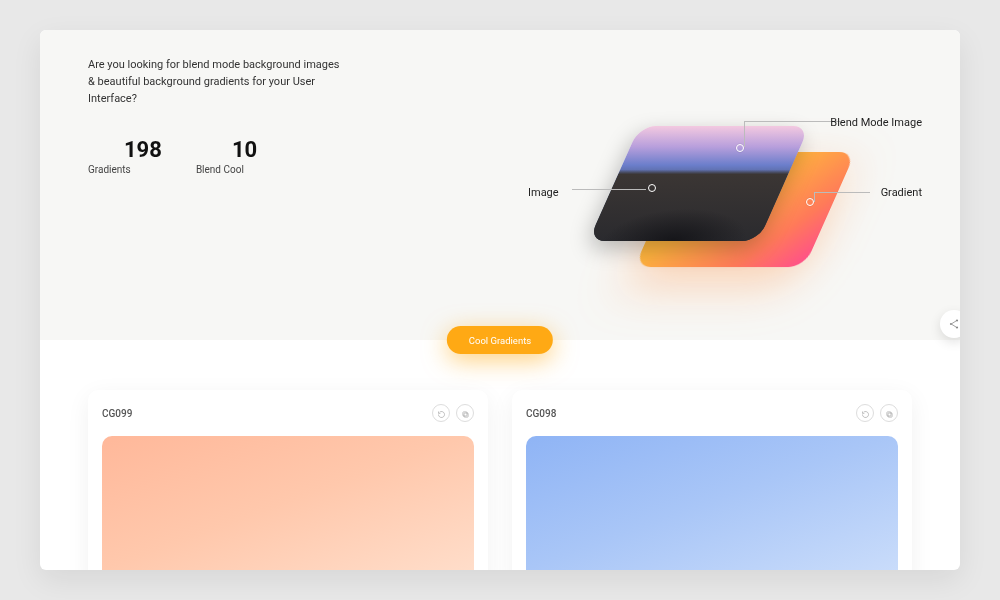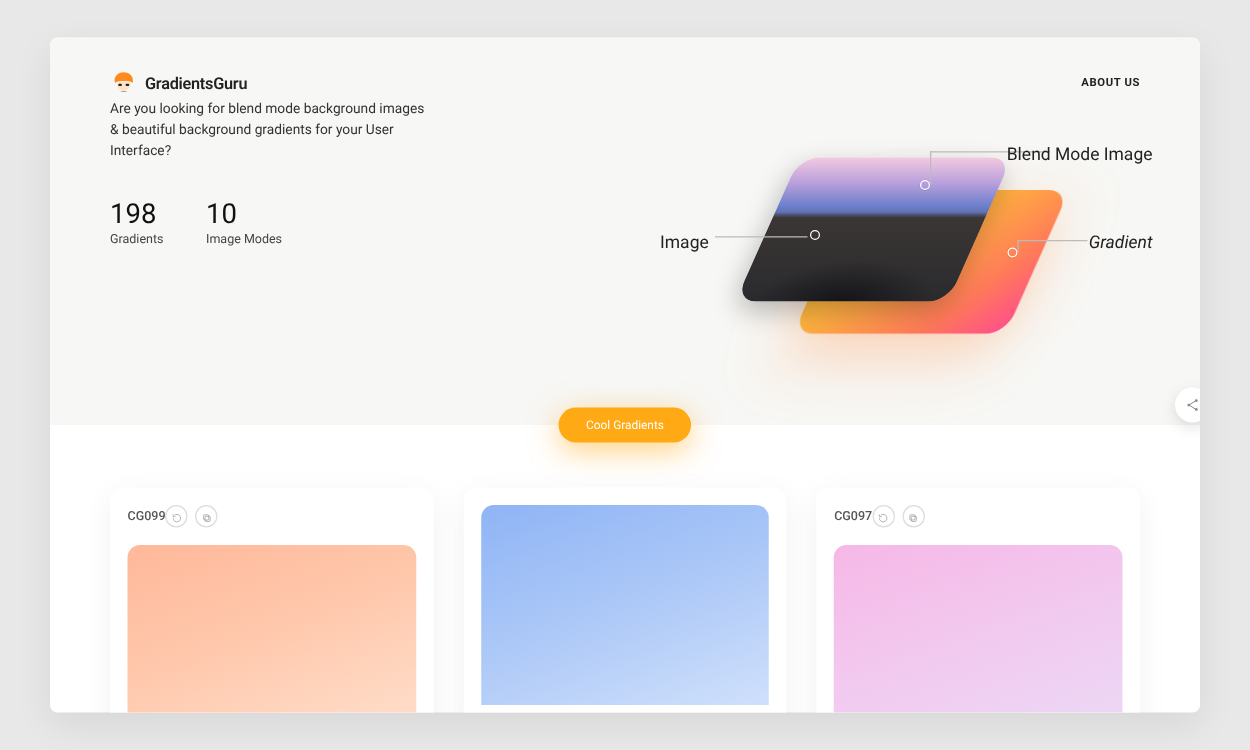--- a/index.html
+++ b/index.html
@@ -7,92 +7,77 @@
   .page { width:920px; height:540px; background:#fff; border-radius:6px; overflow:hidden; position:relative; box-shadow:0 10px 30px rgba(0,0,0,0.08); }
   .hero { background:#f7f7f5; height:310px; position:relative; padding:26px 48px 0 48px; }
   .nav { display:flex; align-items:center; justify-content:space-between; }
   .logo { display:flex; align-items:center; gap:6px; }
   .logo-icon { width:22px; height:22px; position:relative; }
   .logo-icon svg { width:22px; height:22px; }
   .logo-text { font-weight:600; font-size:13px; color:#222; letter-spacing:-0.2px; }
   .about { font-size:9px; font-weight:700; letter-spacing:0.5px; color:#222; cursor:pointer; }
   .tagline { max-width:260px; font-size:11px; color:#333; line-height:1.55; }
   .stats { display:flex; gap:34px; margin-top:30px; }
-  .stat-num { font-size:22px; font-weight:400; color:#111; }
+  .stat-num { font-size:22px; font-weight:700; color:#111;margin-left:36px; }
   .stat-label { font-size:10px; color:#444; margin-top:2px; }
   .illus { position:absolute; right:60px; top:94px; width:360px; height:200px; }
   .card-back { position:absolute; left:120px; top:28px; width:170px; height:115px; border-radius:16px; transform:skewX(-24deg); background:linear-gradient(135deg,#ffcf3f 0%,#ffb23f 40%,#ff7a59 75%,#ff4d8d 100%); filter:drop-shadow(0 18px 24px rgba(255,140,60,0.35)); }
   .card-front { position:absolute; left:74px; top:2px; width:170px; height:115px; border-radius:16px; transform:skewX(-24deg); overflow:hidden; background:linear-gradient(180deg,#f3c9e0 0%,#b89fdc 18%,#6b7ecb 34%,#3f4c63 52%,#2c333f 100%); box-shadow:0 8px 20px rgba(0,0,0,0.25); }
   .card-front::before{content:"";position:absolute;inset:0;background:
      radial-gradient(ellipse 60% 40% at 50% 100%, rgba(20,20,24,0.95), transparent 70%),
      linear-gradient(180deg,transparent 0%,transparent 38%,#3b3634 42%,#2a2a2e 100%);
   }
-  .label { position:absolute; font-size:14px; color:#222; white-space:nowrap; }
+  .label { position:absolute; font-size:11px; color:#222; white-space:nowrap; }
   .label-image { left:-12px; top:62px; text-align:right; }
   .label-blend { right:-22px; top:-8px; }
-  .label-grad  { right:-22px; top:62px;font-style:italic; }
+  .label-grad  { right:-22px; top:62px; }
   .dot { width:8px; height:8px; border:1.2px solid #fff; border-radius:50%; position:absolute; background:transparent; box-shadow:0 0 0 0.5px rgba(0,0,0,0.1);}
   .dot-image { left:108px; top:60px; }
   .dot-blend { left:196px; top:20px; }
   .dot-grad  { left:266px; top:74px; border-color:#fff; }
   .line { position:absolute; background:#bbb; height:1px; }
   .line-image { left:32px; top:65px; width:74px; }
   .line-blend1 { left:204px; top:-3px; width:1px; height:26px; background:#bbb; }
   .line-blend2 { left:204px; top:-3px; width:96px; height:1px; background:#bbb; }
   .line-grad1 { left:274px; top:68px; width:1px; height:10px; background:#bbb;}
   .line-grad2 { left:274px; top:68px; width:56px; height:1px; background:#bbb;}
   .share-fab { position:absolute; right:-8px; top:280px; width:28px; height:28px; border-radius:50%; background:#fff; box-shadow:0 4px 12px rgba(0,0,0,0.12); display:flex; align-items:center; justify-content:center; cursor:pointer; }
   .share-fab svg { width:12px; height:12px; fill:#888; }
   .tabs { position:absolute; left:50%; top:296px; transform:translateX(-50%); display:flex; gap:10px; z-index:4;}
   .tab { height:28px; padding:0 22px; border-radius:16px; font-size:9.5px; display:flex; align-items:center; justify-content:center; cursor:pointer; background:#fff; color:#444; box-shadow:0 4px 14px rgba(0,0,0,0.08);text-align:right; }
   .tab.active { background:#ffa914; color:#fff; box-shadow:0 6px 24px rgba(255,169,20,0.55); }
   .grid { position:absolute; top:360px; left:0; right:0; padding:0 48px; display:flex; gap:24px; }
   .gcard { flex:1; background:#fff; border-radius:10px; box-shadow:0 6px 24px rgba(0,0,0,0.06); padding:14px 14px 0 14px; height:200px; overflow:hidden;}
-  .gcard-head { display:flex; align-items:center; margin-bottom:14px;}
+  .gcard-head { display:flex; align-items:center; justify-content:space-between; margin-bottom:14px;}
   .gcard-title { font-size:10px; color:#555; font-weight:500;}
   .gcard-icons { display:flex; gap:6px; }
   .ibtn { width:18px; height:18px; border:1px solid #ddd; border-radius:50%; display:flex; align-items:center; justify-content:center; cursor:pointer;}
   .ibtn svg { width:9px; height:9px; stroke:#999; fill:none; stroke-width:1.6;}
   .swatch { height:160px; border-radius:10px 10px 0 0;}
   .sw1 { background:linear-gradient(160deg,#ffb89a 0%, #ffc8ac 45%, #ffe1cf 100%); }
   .sw2 { background:linear-gradient(160deg,#8fb4f5 0%, #a9c6f7 45%, #cfe0fb 100%); }
   .sw3 { background:linear-gradient(160deg,#f6b8e6 0%, #f2c8ef 45%, #ecdaf6 100%); }
 </style>
 </head>
 <body>
 
 <div class="page">
 
   <div class="hero">
-    <div class="nav">
-      <div class="logo">
-        <span class="logo-icon">
-          <svg viewBox="0 0 24 24">
-              <path d="M4 9c0-4 3.6-7 8-7s8 3 8 7c0 .8-.2 1.6-.5 2.3-.4-1-2.9-1.8-7.5-1.8S4.9 10.3 4.5 11.3C4.2 10.6 4 9.8 4 9z" fill="#ff8a1e"></path>
-              <path d="M6 12c0 3 2.7 6 6 6s6-3 6-6c0-1-2-2-6-2s-6 1-6 2z" fill="#ffe1c4"></path>
-              <rect x="7.2" y="12" width="3.2" height="2" rx="1" fill="#222"></rect>
-              <rect x="13.6" y="12" width="3.2" height="2" rx="1" fill="#222"></rect>
-              <path d="M9 18c.8 1.6 5.2 1.6 6 0-1 1-5 1-6 0z" fill="#5a3b2e"></path>
-            </svg>
-        </span>
-        <span class="logo-text">GradientsGuru</span>
-      </div>
-      <div class="about">ABOUT US</div>
-    </div>
 
     <div class="tagline">Are you looking for blend mode background images &amp; beautiful background gradients for your User Interface?</div>
 
     <div class="stats">
       <div>
         <div class="stat-num">198</div>
         <div class="stat-label">Gradients</div>
       </div>
       <div>
         <div class="stat-num">10</div>
-        <div class="stat-label">Image Modes</div>
+        <div class="stat-label">Blend Cool</div>
       </div>
     </div>
 
     <div class="illus">
       <div class="card-back"></div>
       <div class="card-front"></div>
       <span class="dot dot-image"></span>
       <span class="dot dot-blend"></span>
       <span class="dot dot-grad"></span>
       <span class="line line-image"></span>
@@ -136,37 +121,34 @@
                   <rect x="8" y="8" width="11" height="11" rx="2"></rect>
                   <rect x="5" y="5" width="11" height="11" rx="2"></rect>
                 </svg></span>
             </span>
         </div>
       </div>
       <div class="swatch sw1"></div>
     </div>
 
     <div class="gcard">
-      <div class="swatch sw2"></div>
-    </div>
-
-    <div class="gcard">
       <div class="gcard-head">
-        <span class="gcard-title">CG097</span>
+        <span class="gcard-title">CG098</span>
         <div class="gcard-icons">
           <span class="ibtn">
               <span><svg viewBox="0 0 24 24">
                   <path d="M4 12a8 8 0 1 0 3-6.2M4 4v5h5"></path>
                 </svg></span>
             </span>
           <span class="ibtn">
               <span><svg viewBox="0 0 24 24">
                   <rect x="8" y="8" width="11" height="11" rx="2"></rect>
                   <rect x="5" y="5" width="11" height="11" rx="2"></rect>
                 </svg></span>
             </span>
         </div>
       </div>
-      <div class="swatch sw3"></div>
+      <div class="swatch sw2"></div>
     </div>
+
   </div>
 
 </div>
 
 </body></html>

